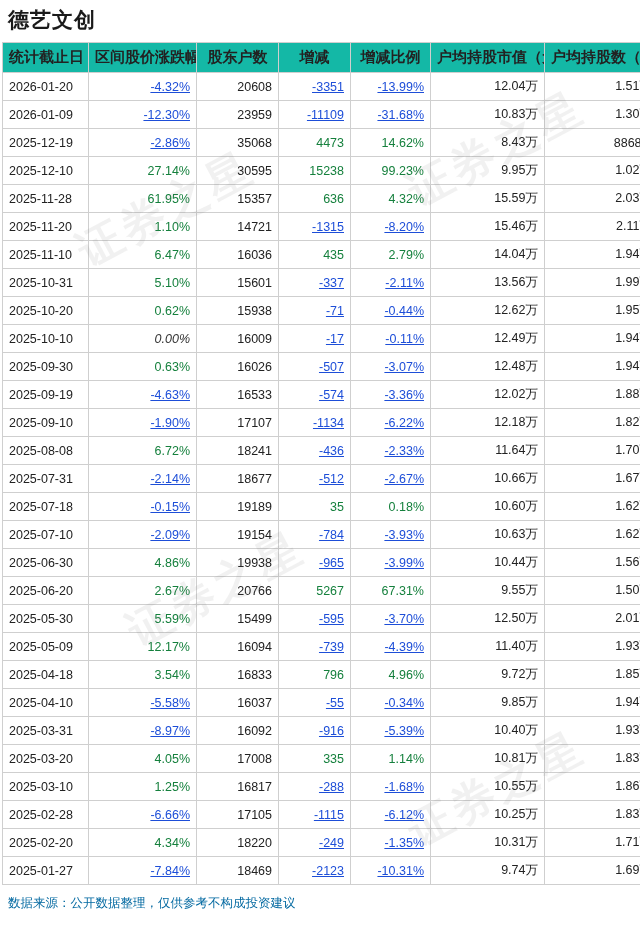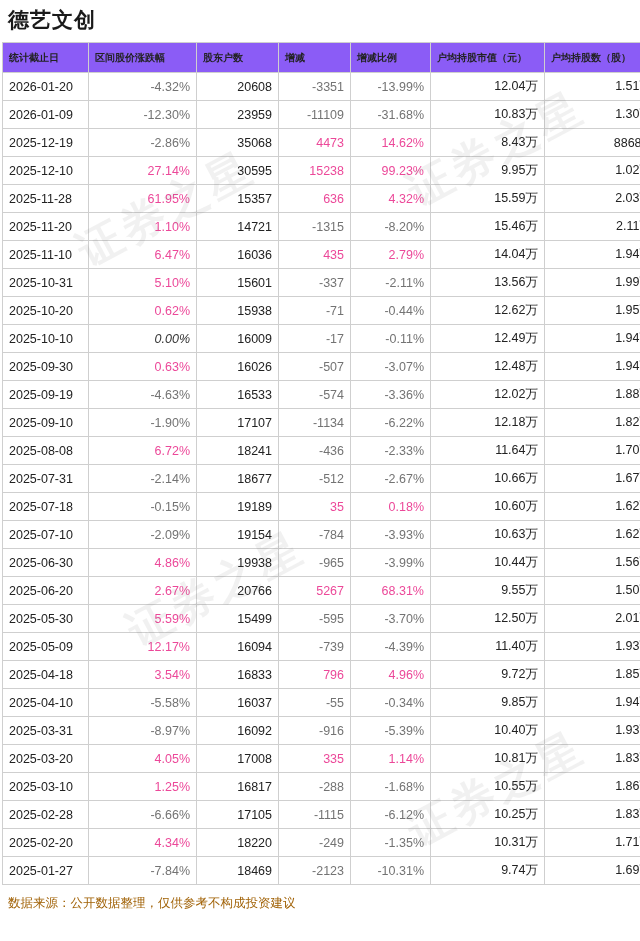--- a/index.html
+++ b/index.html
@@ -47,46 +47,46 @@
   }
   th, td {
     border: 1px solid #cfcfcf;
     height: 28px;
     font-size: 12.5px;
     padding: 0 6px;
     white-space: nowrap;
     overflow: hidden;
   }
   thead th {
-    background: #8b5cf6;
+    background: #14b8a6;
     font-weight: bold;
     color: #222;
-    text-align: left;
+    text-align: center;
     height: 30px;
-    font-size: 10px;
+    font-size: 15px;
   }
   tbody td { color: #222; }
   td.c-date { text-align: left; }
   td.c-num  { text-align: right; }
-  td.pos { color: #ec4899; }
-  td.neg { color: #737373; }
+  td.pos { color: #15803d; }
+  td.neg { color: #1d4ed8; text-decoration: underline; }
   td.zero { color: #333; font-style: italic; }
   
   col.w1 { width: 86px; }
   col.w2 { width: 108px; }
   col.w3 { width: 82px; }
   col.w4 { width: 72px; }
   col.w5 { width: 80px; }
   col.w6 { width: 114px; }
   col.w7 { width: 114px; }
   
   #footer {
     padding: 10px 8px 6px 8px;
     font-size: 12.5px;
-    color: #a16207;
+    color: #0369a1;
   }
   
   .wm {
     position: absolute;
     font-size: 44px;
     font-weight: bold;
     color: rgba(120,120,120,0.10);
     transform: rotate(-28deg);
     pointer-events: none;
     user-select: none;
@@ -291,21 +291,21 @@
             <td class="c-num neg">-965</td>
             <td class="c-num neg">-3.99%</td>
             <td class="c-num">10.44万</td>
             <td class="c-num">1.56万</td>
           </tr>
           <tr>
             <td class="c-date">2025-06-20</td>
             <td class="c-num pos">2.67%</td>
             <td class="c-num">20766</td>
             <td class="c-num pos">5267</td>
-            <td class="c-num pos">68.31%</td>
+            <td class="c-num pos">67.31%</td>
             <td class="c-num">9.55万</td>
             <td class="c-num">1.50万</td>
           </tr>
           <tr>
             <td class="c-date">2025-05-30</td>
             <td class="c-num pos">5.59%</td>
             <td class="c-num">15499</td>
             <td class="c-num neg">-595</td>
             <td class="c-num neg">-3.70%</td>
             <td class="c-num">12.50万</td>

